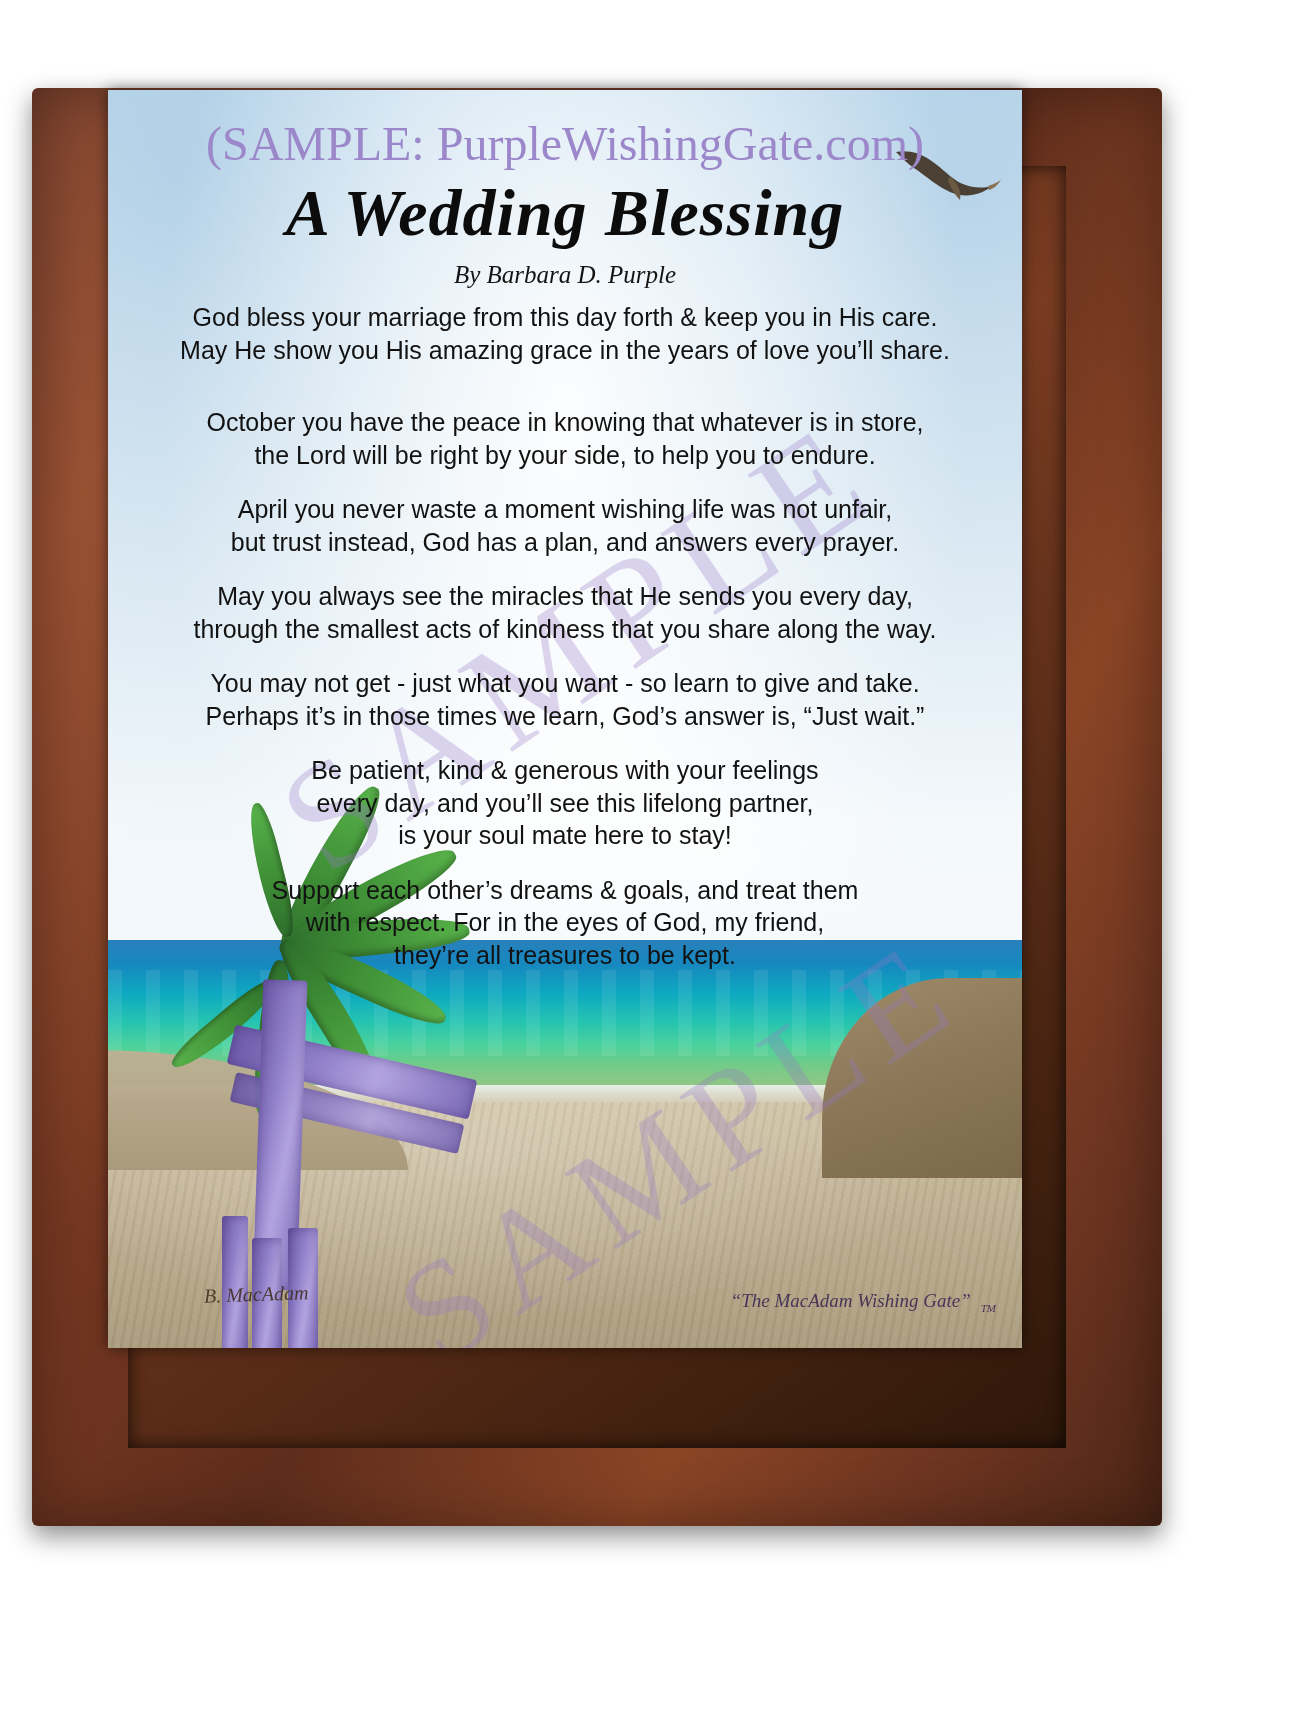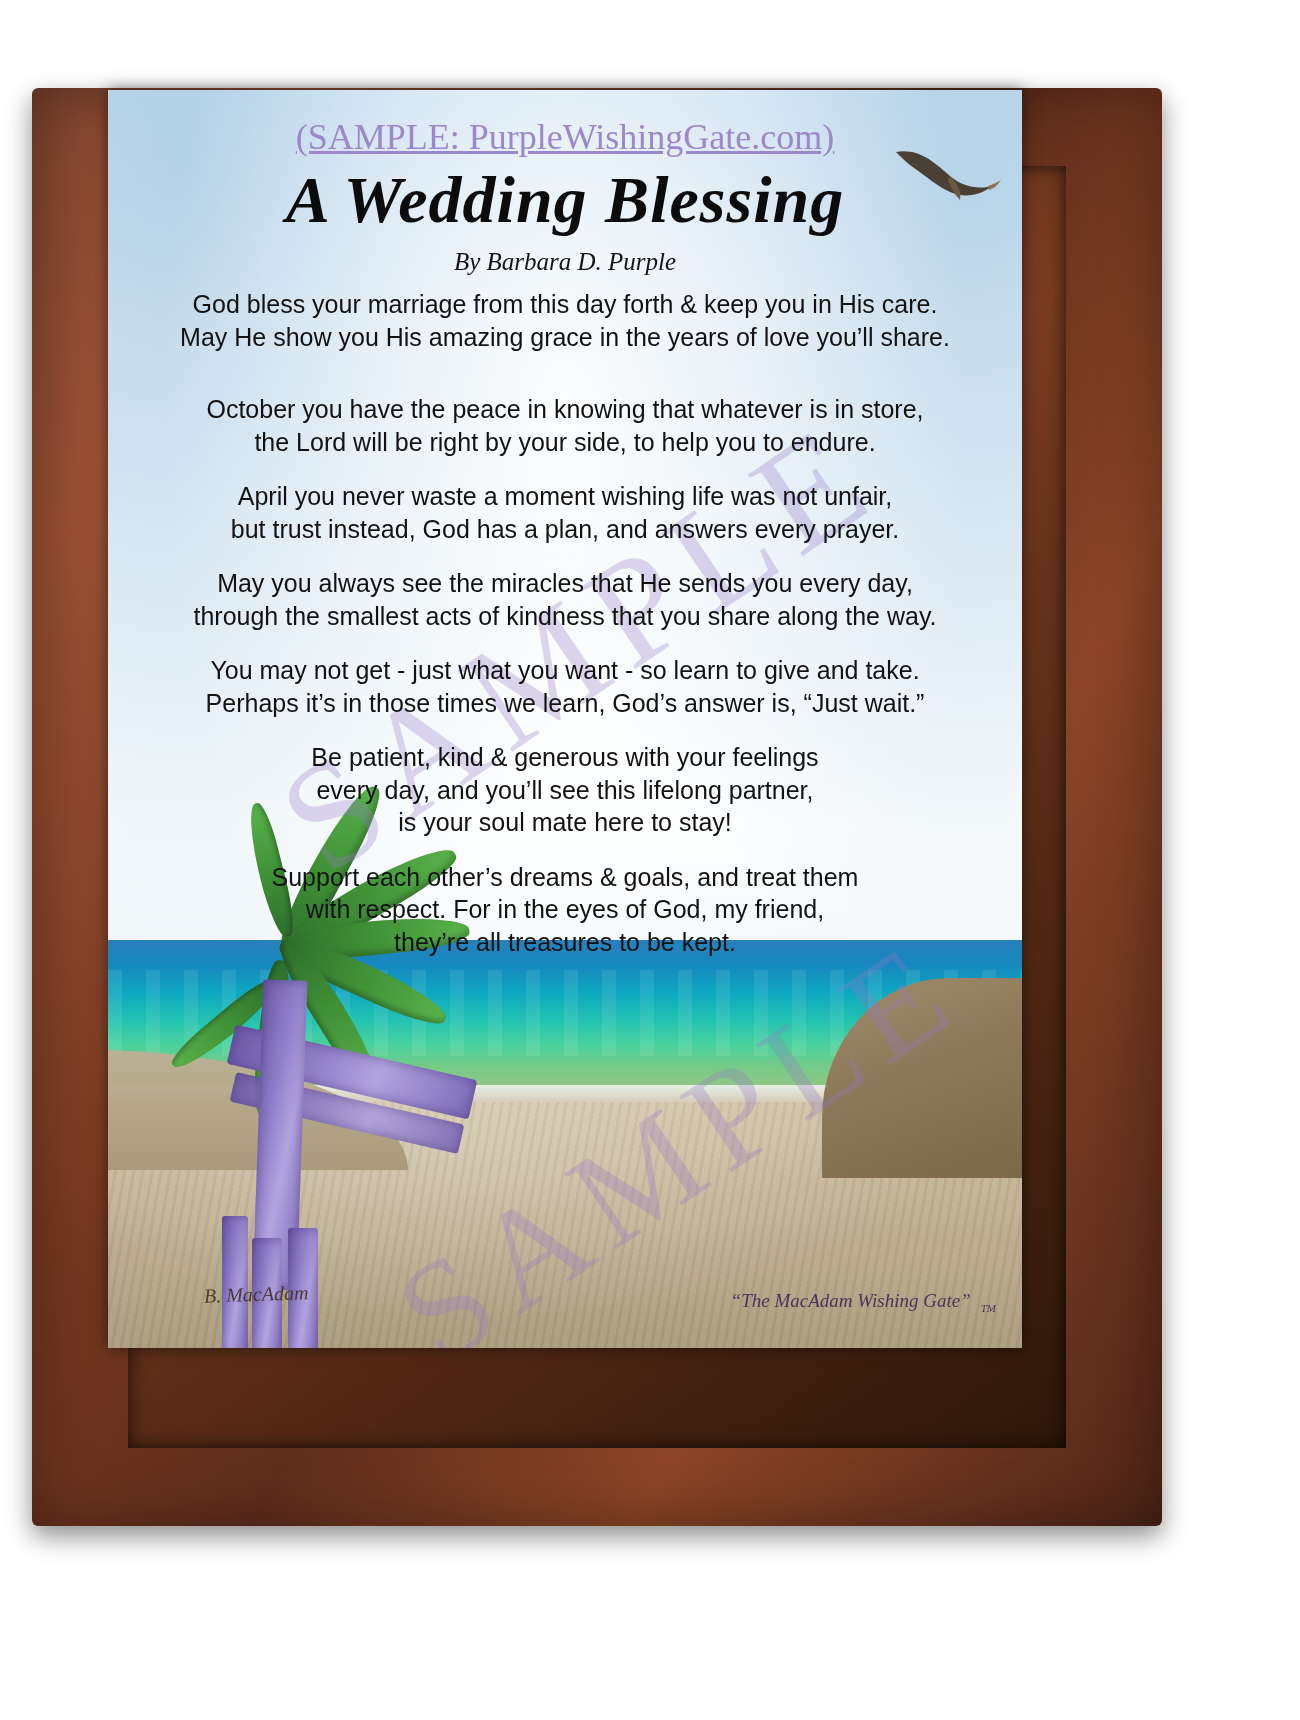--- a/index.html
+++ b/index.html
@@ -180,26 +180,25 @@
 
   
   .poem-area {
     position: absolute;
     left: 0; right: 0; top: 0;
     padding: 26px 34px 0 34px;
     text-align: center;
     color: #101010;
   }
   .sample-url {
-    font-size: 36px;
+    font-size: 48px;
     color: #9b87c9;
     font-family: "Liberation Serif", serif;
     margin-bottom: -2px;
     white-space: nowrap;
-    text-decoration: underline;
   }
   .poem-title {
     font-family: "Liberation Serif", serif;
     font-style: italic;
     font-size: 66px;
     font-weight: 700;
     letter-spacing: 1px;
     margin: 6px 0 10px 0;
     color: #0c0c0c;
   }

